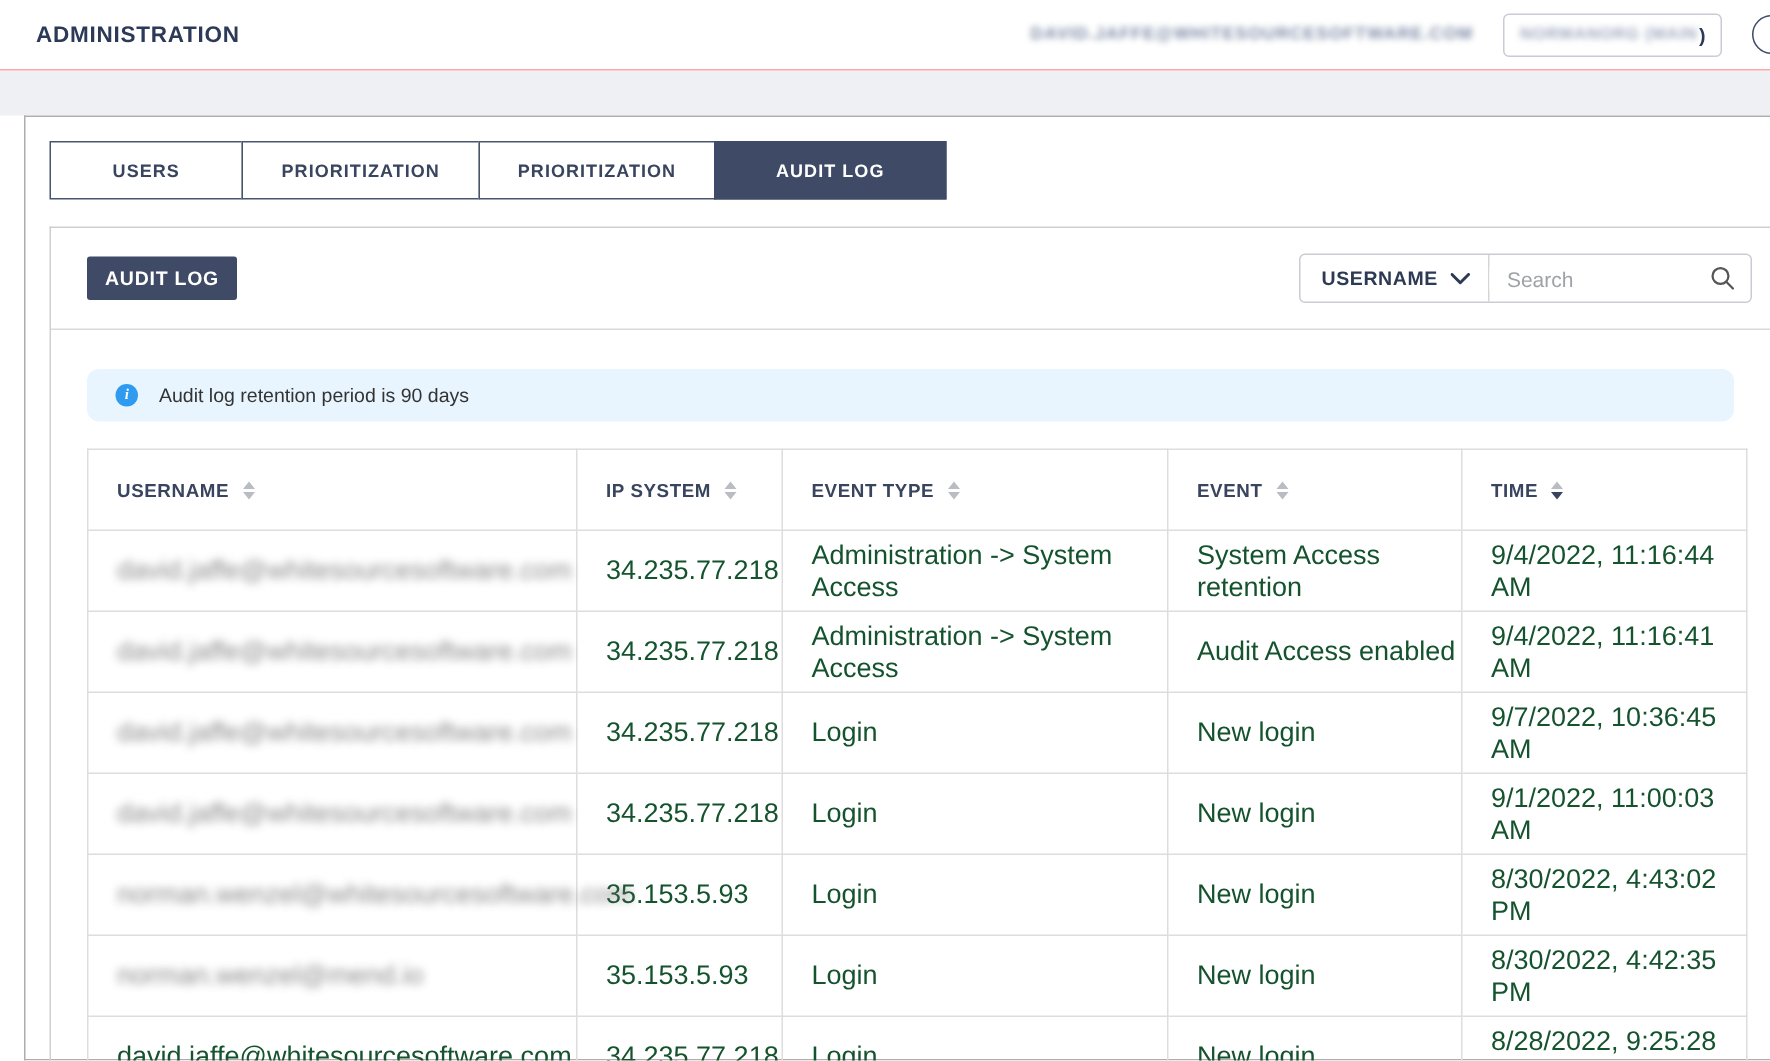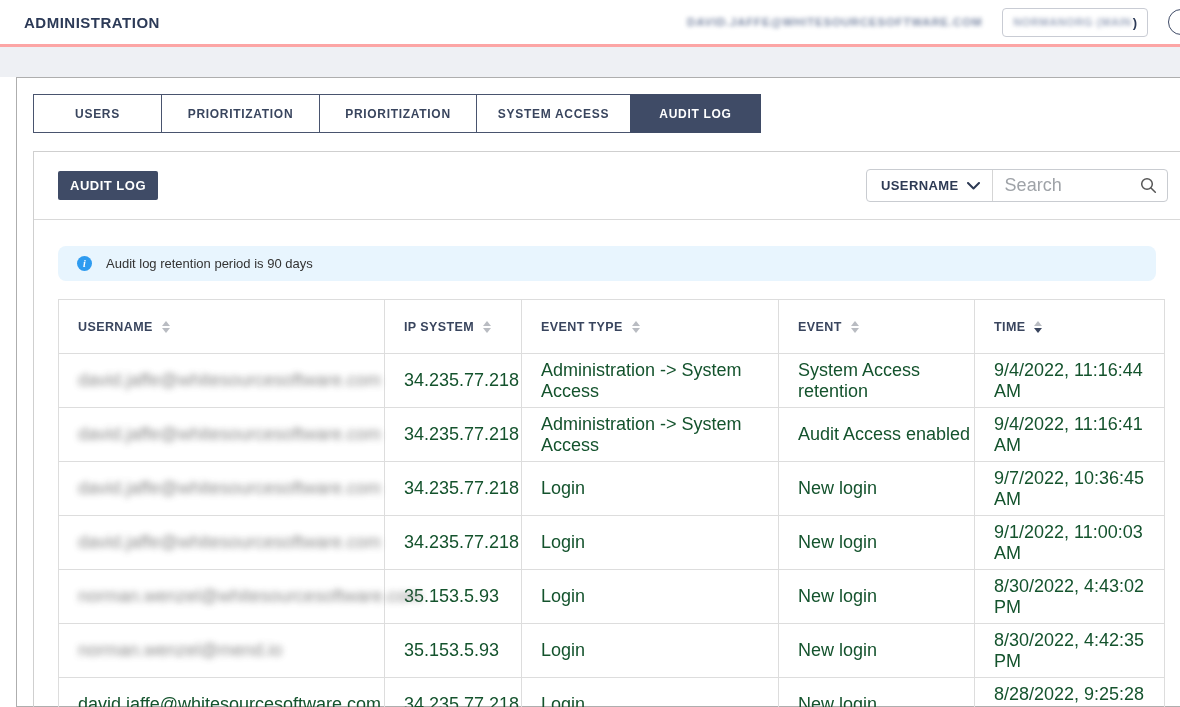--- a/index.html
+++ b/index.html
@@ -1,21 +1,21 @@
 <!DOCTYPE html>
 <html><head>
 <meta charset="utf-8">
 <style>
   * { margin:0; padding:0; box-sizing:border-box; }
   html,body { width:1180px; height:707px; overflow:hidden; background:#fff;
     font-family:"Liberation Sans","DejaVu Sans",sans-serif; }
 
   
   .topbar { height:47px; background:#fff; display:flex; align-items:center;
-    justify-content:space-between; padding:0 0 0 24px; border-bottom:3px solid #fca5a5; position:relative; }
+    justify-content:space-between; padding:0 0 0 24px; border-bottom:1px solid #fca5a5; position:relative; }
   .page-title { font-size:15px; font-weight:800; color:#2c3a57; letter-spacing:.5px; }
   .topbar-right { display:flex; align-items:center; gap:20px; padding-right:0; }
   .email { font-size:11.5px; font-weight:700; letter-spacing:.8px; color:#5d6d8f;
     filter:blur(2px); opacity:.8; }
   .org-btn { background:#fff; border:1px solid #c9ccd4; border-radius:4px; height:29px;
     padding:0 10px; display:flex; align-items:center; cursor:pointer; }
   .org-text { font-size:11px; font-weight:700; letter-spacing:.6px; color:#8d99b3;
     filter:blur(2px); opacity:.85; }
   .org-paren { font-size:13px; font-weight:700; color:#2c3a57; margin-left:1px; }
   .avatar { width:26px; height:26px; border:1.5px solid #3e4a66; border-radius:50%;
@@ -45,21 +45,21 @@
   .panel-head { height:68px; display:flex; align-items:center; justify-content:space-between;
     padding:0 12px 0 24px; border-bottom:1px solid #d9d9d9; }
   .badge { background:#3f4b66; color:#fff; font-size:13px; font-weight:700;
     letter-spacing:.5px; padding:7px 12px; border-radius:2px; }
   .searchbox { width:302px; height:33px; border:1px solid #c9ccd1; border-radius:4px;
     display:flex; align-items:center; background:#fff; }
   .filter-btn { display:flex; align-items:center; gap:8px; background:none; border:none;
     border-right:1px solid #d5d5d5; height:100%; padding:0 12px 0 14px; cursor:pointer;
     font-family:inherit; font-size:13px; font-weight:700; letter-spacing:.4px; color:#2d3a54; }
   .searchbox input { flex:1; border:none; outline:none; font-family:inherit;
-    font-size:18px; color:#444; padding:0 6px 0 12px; min-width:0; }
+    font-size:14px; color:#444; padding:0 6px 0 12px; min-width:0; }
   .searchbox input::placeholder { color:#9fa3a8; }
   .search-icon { margin-right:10px; flex:none; cursor:pointer; }
 
   
   .panel-body { padding:26px 24px 0 24px; }
   .banner { height:35px; background:#e8f5fe; border-radius:8px; display:flex;
     align-items:center; padding-left:19px; gap:14px; }
   .info-icon { width:15px; height:15px; border-radius:50%; background:#2e9bf0; color:#fff;
     font-size:10px; font-weight:700; display:flex; align-items:center; justify-content:center;
     font-family:"Liberation Serif",serif; font-style:italic; flex:none; }
@@ -104,23 +104,20 @@
   <nav class="tabs" id="tab-bar">
       <div class="tab">
         <span>USERS</span>
       </div>
       <div class="tab">
         <span>PRIORITIZATION</span>
       </div>
       <div class="tab">
         <span>PRIORITIZATION</span>
       </div>
-      <div class="tab">
-        <span>SYSTEM ACCESS</span>
-      </div>
       <div class="tab active">
         <span>AUDIT LOG</span>
       </div>
     </nav>
 
   <section class="panel">
     <div class="panel-head">
       <span class="badge">AUDIT LOG</span>
       <div class="searchbox">
         <button class="filter-btn">

